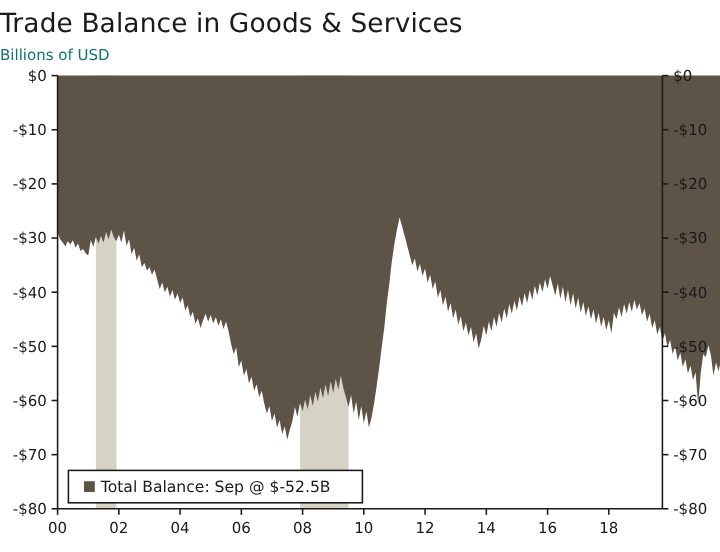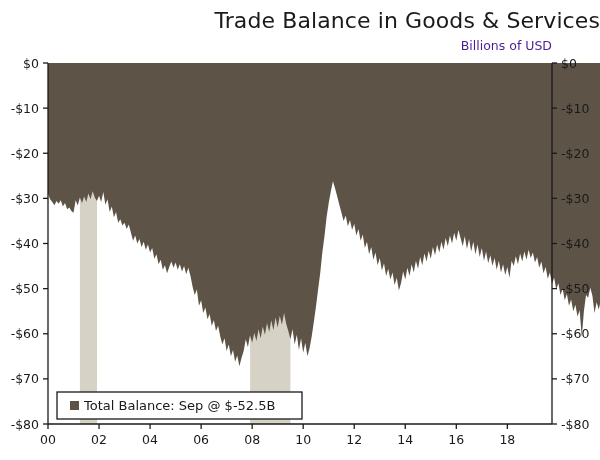--- a/index.html
+++ b/index.html
@@ -18,34 +18,34 @@
     position: absolute;
     left: 0; top: 0;
     width: 600px;
     height: 460px;
   }
   .chart-title {
     position: absolute;
     left: 0;
     top: 8px;
     width: 600px;
-    text-align: right;
+    text-align: left;
     font-size: 22px;
     color: #1a1a1a;
     letter-spacing: 0.1px;
     font-weight: 400;
   }
   .chart-subtitle {
     position: absolute;
     left: 0;
     top: 38px;
     width: 552px;
-    text-align: right;
+    text-align: left;
     font-size: 12.5px;
-    color: #4c1d95;
+    color: #0f766e;
     font-weight: 400;
   }
   #plot-svg {
     position: absolute;
     left: 0;
     top: 0;
   }
   .axis-label {
     font-size: 12.5px;
     fill: #1a1a1a;

